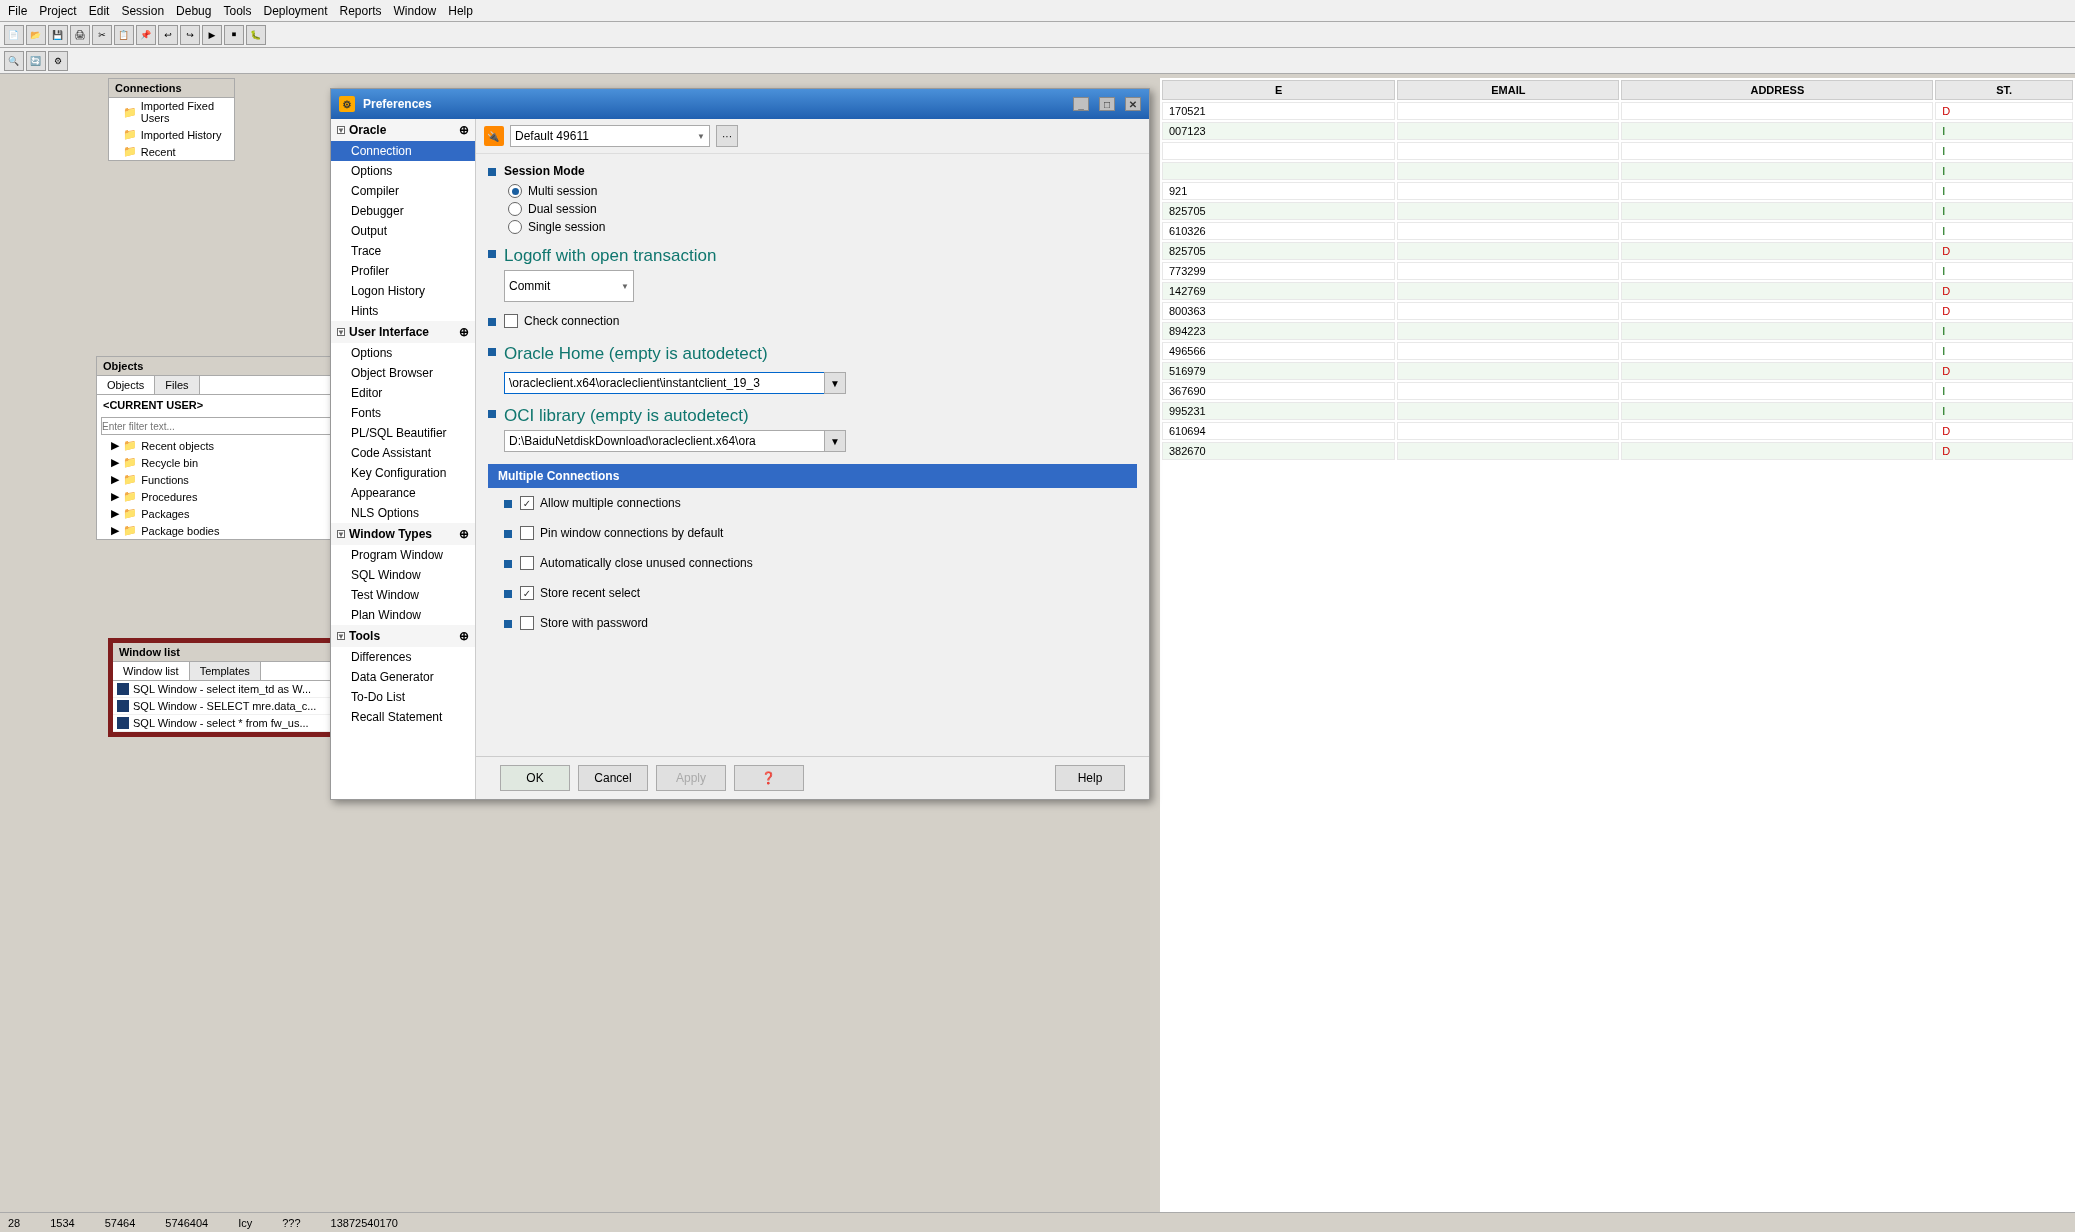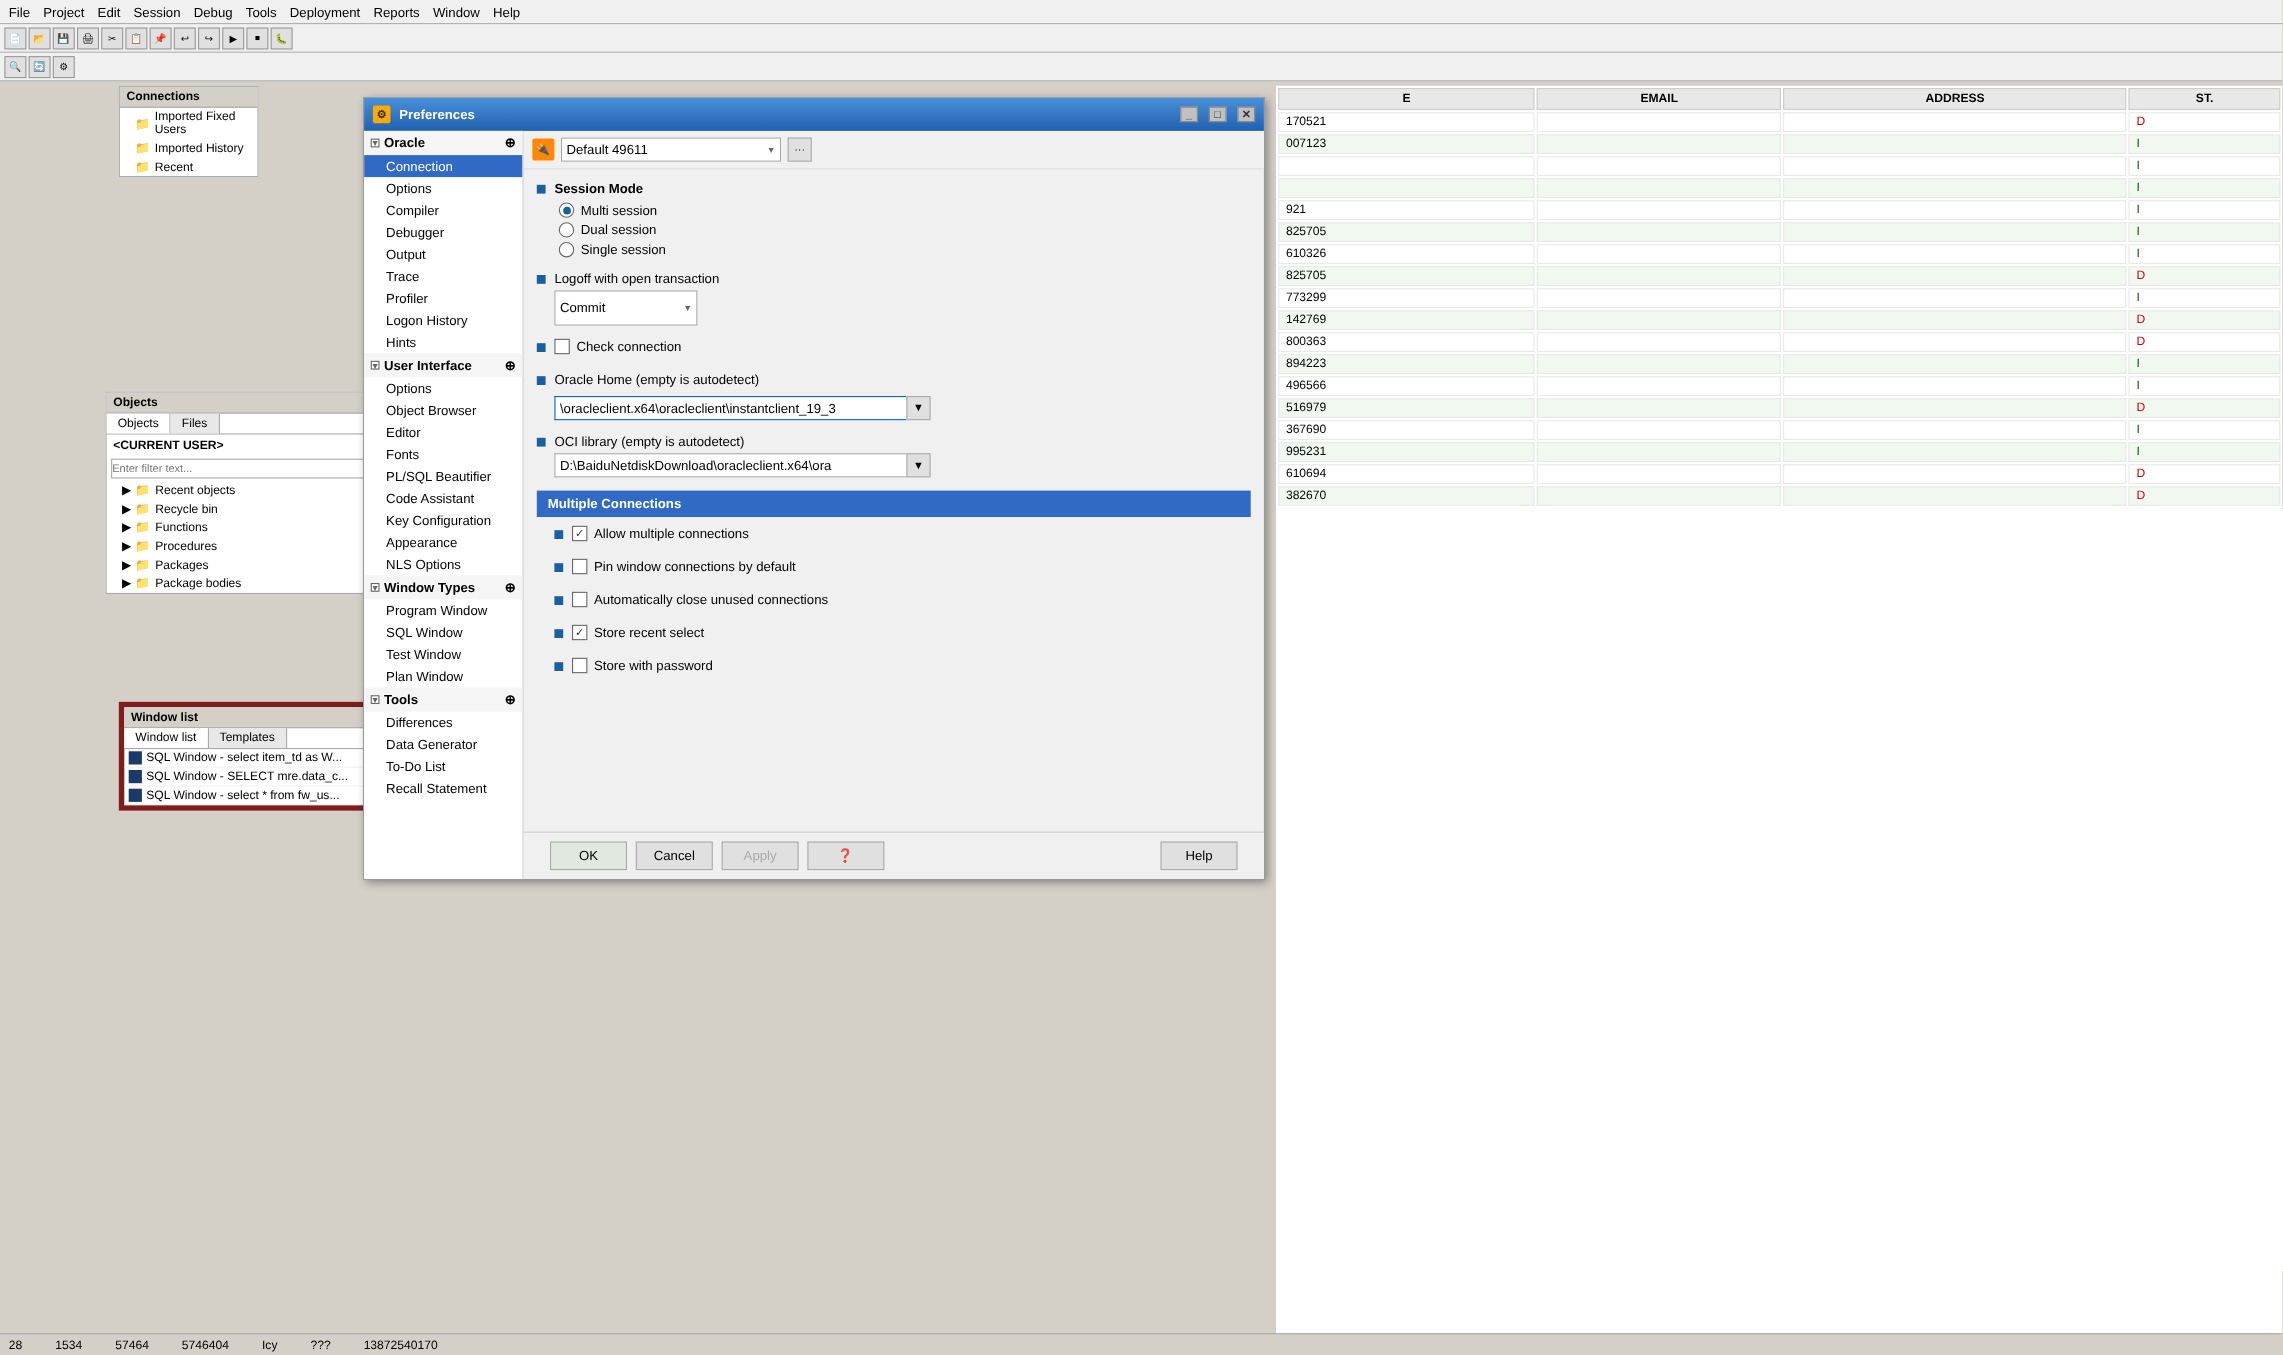--- a/index.html
+++ b/index.html
@@ -263,22 +263,22 @@
       background: #1a5fa0;
     }
 
     .field-row {
       display: flex;
       align-items: center;
       gap: 8px;
       margin-bottom: 0;
     }
     .field-label {
-      font-size: 12px;
-      color: #000000;
+      font-size: 17px;
+      color: #0f766e;
     }
     .select-dropdown {
       width: 120px;
       height: 32px;
       background: white;
       border: 1px solid #aaa;
       display: flex;
       align-items: center;
       padding: 0 4px;
       font-size: 12px;

